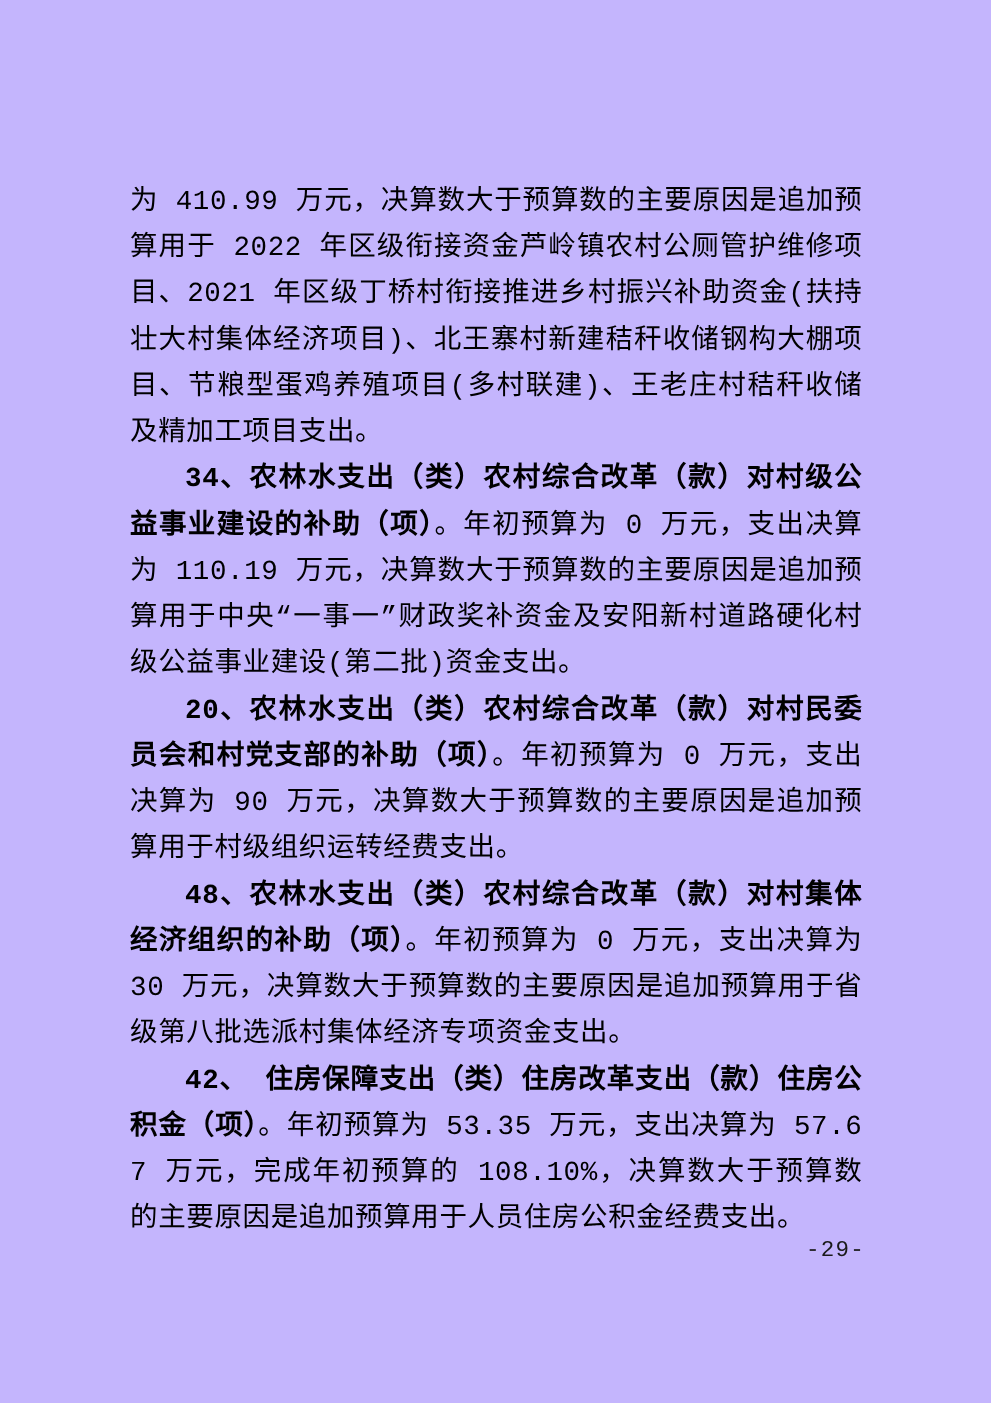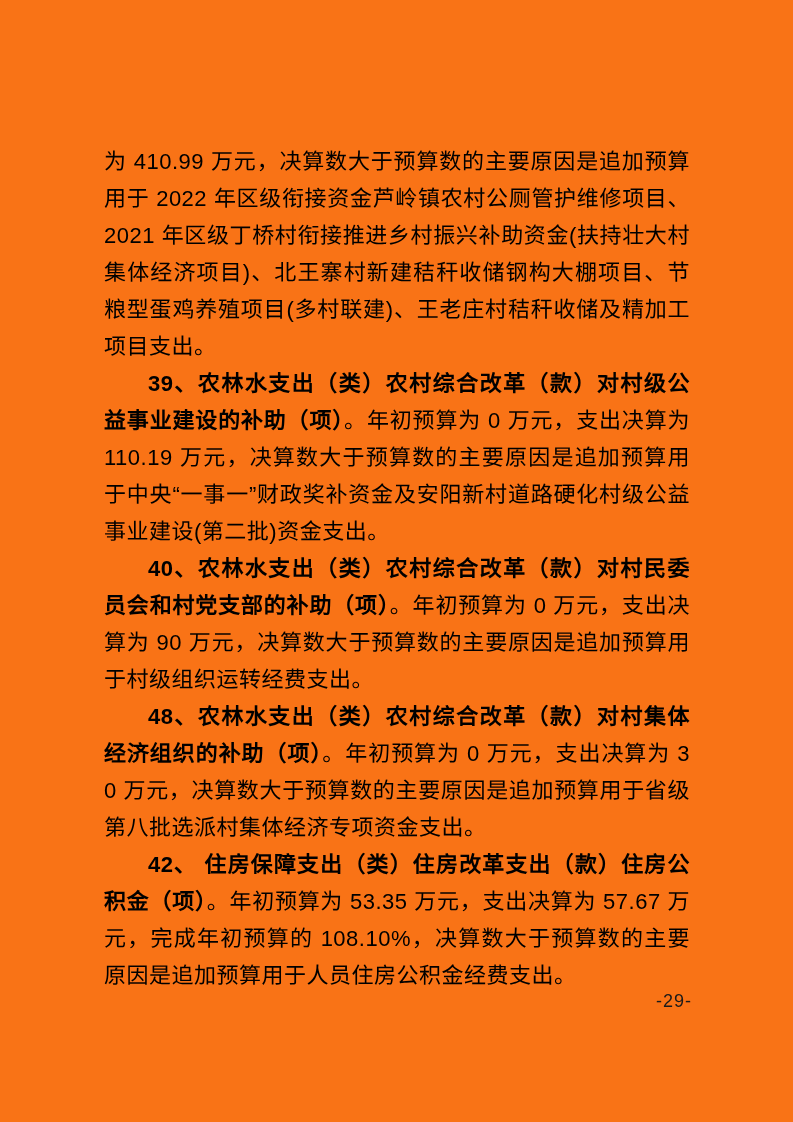--- a/index.html
+++ b/index.html
@@ -5,23 +5,23 @@
 <style>
   html, body {
     margin: 0;
     padding: 0;
     background: #ffffff;
   }
   .page {
     position: relative;
     width: 793px;
     height: 1122px;
-    background: #f97316;
+    background: #c4b5fd;
     color: #000000;
-    font-family: Liberation Sans, sans-serif;
+    font-family: Liberation Mono, monospace;
     overflow: hidden;
   }
   .content {
     position: absolute;
     left: 104px;
     top: 143px;
     width: 586px;
   }
   .para {
     margin: 0;
@@ -50,23 +50,23 @@
   }
 </style>
 </head>
 <body>
 
 <div class="page">
   <div class="content">
 
     <p class="para"><span class="body-text">为 410.99 万元，决算数大于预算数的主要原因是追加预算用于 2022 年区级衔接资金芦岭镇农村公厕管护维修项目、2021 年区级丁桥村衔接推进乡村振兴补助资金(扶持壮大村集体经济项目)、北王寨村新建秸秆收储钢构大棚项目、节粮型蛋鸡养殖项目(多村联建)、王老庄村秸秆收储及精加工项目支出。</span></p>
 
-    <p class="para indent"><span class="heading">39、农林水支出（类）农村综合改革（款）对村级公益事业建设的补助（项）</span><span class="body-text">。年初预算为 0 万元，支出决算为 110.19 万元，决算数大于预算数的主要原因是追加预算用于中央“一事一”财政奖补资金及安阳新村道路硬化村级公益事业建设(第二批)资金支出。</span></p>
+    <p class="para indent"><span class="heading">34、农林水支出（类）农村综合改革（款）对村级公益事业建设的补助（项）</span><span class="body-text">。年初预算为 0 万元，支出决算为 110.19 万元，决算数大于预算数的主要原因是追加预算用于中央“一事一”财政奖补资金及安阳新村道路硬化村级公益事业建设(第二批)资金支出。</span></p>
 
-    <p class="para indent"><span class="heading">40、农林水支出（类）农村综合改革（款）对村民委员会和村党支部的补助（项）</span><span class="body-text">。年初预算为 0 万元，支出决算为 90 万元，决算数大于预算数的主要原因是追加预算用于村级组织运转经费支出。</span></p>
+    <p class="para indent"><span class="heading">20、农林水支出（类）农村综合改革（款）对村民委员会和村党支部的补助（项）</span><span class="body-text">。年初预算为 0 万元，支出决算为 90 万元，决算数大于预算数的主要原因是追加预算用于村级组织运转经费支出。</span></p>
 
     <p class="para indent"><span class="heading">48、农林水支出（类）农村综合改革（款）对村集体经济组织的补助（项）</span><span class="body-text">。年初预算为 0 万元，支出决算为 30 万元，决算数大于预算数的主要原因是追加预算用于省级第八批选派村集体经济专项资金支出。</span></p>
 
     <p class="para indent"><span class="heading">42、 住房保障支出（类）住房改革支出（款）住房公积金（项）</span><span class="body-text">。年初预算为 53.35 万元，支出决算为 57.67 万元，完成年初预算的 108.10%，决算数大于预算数的主要原因是追加预算用于人员住房公积金经费支出。</span></p>
 
   </div>
 
   <div class="page-number">-29-</div>
 </div>
 

